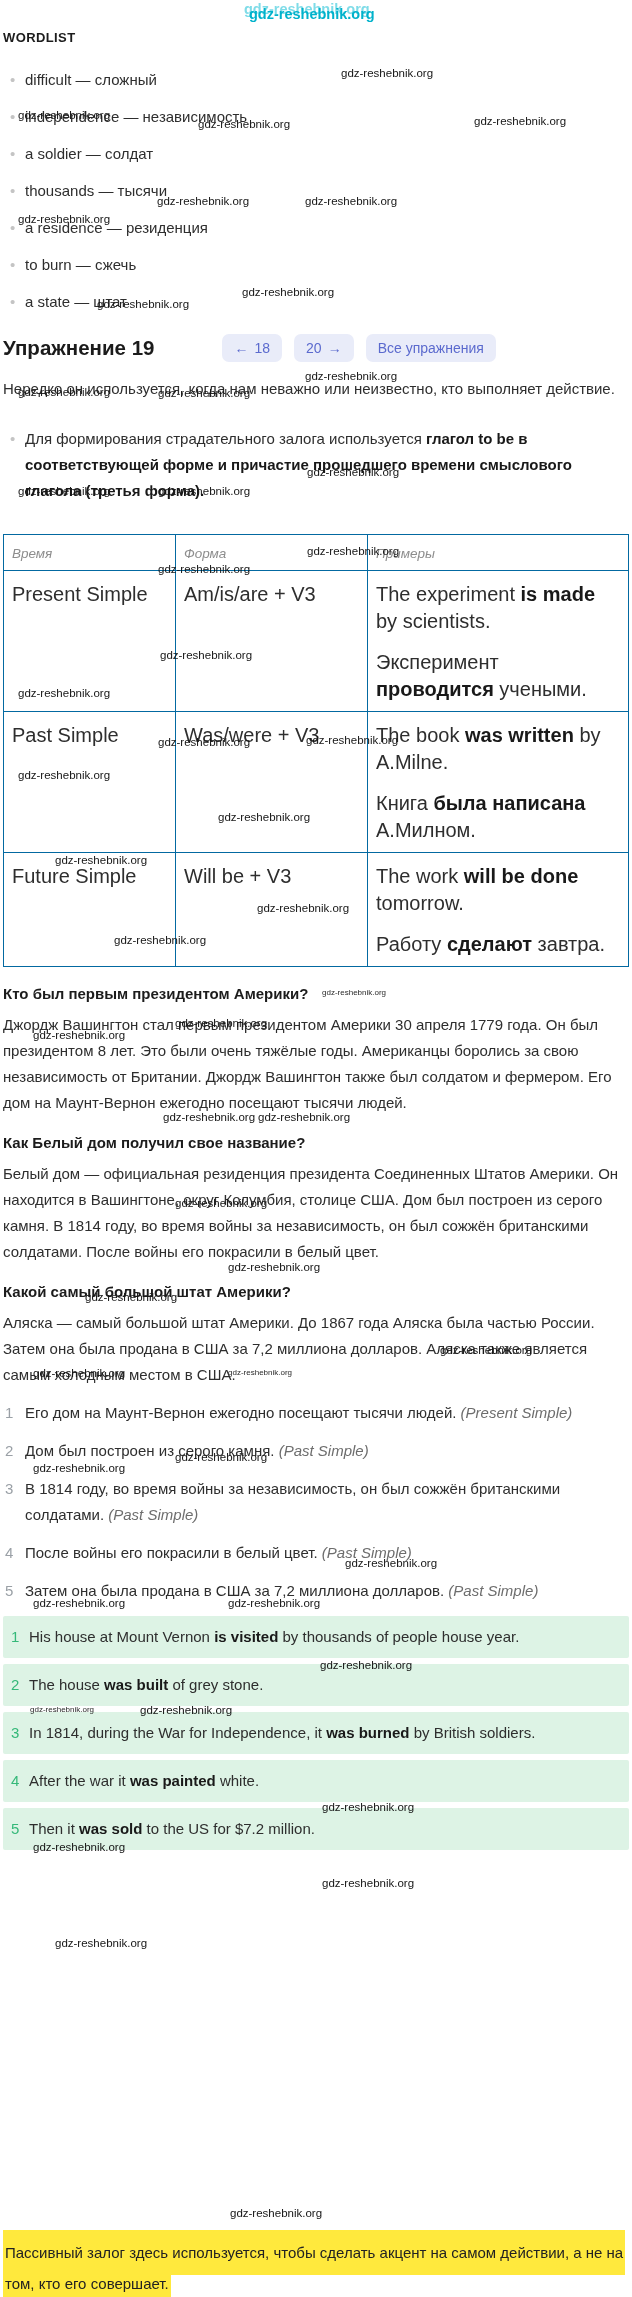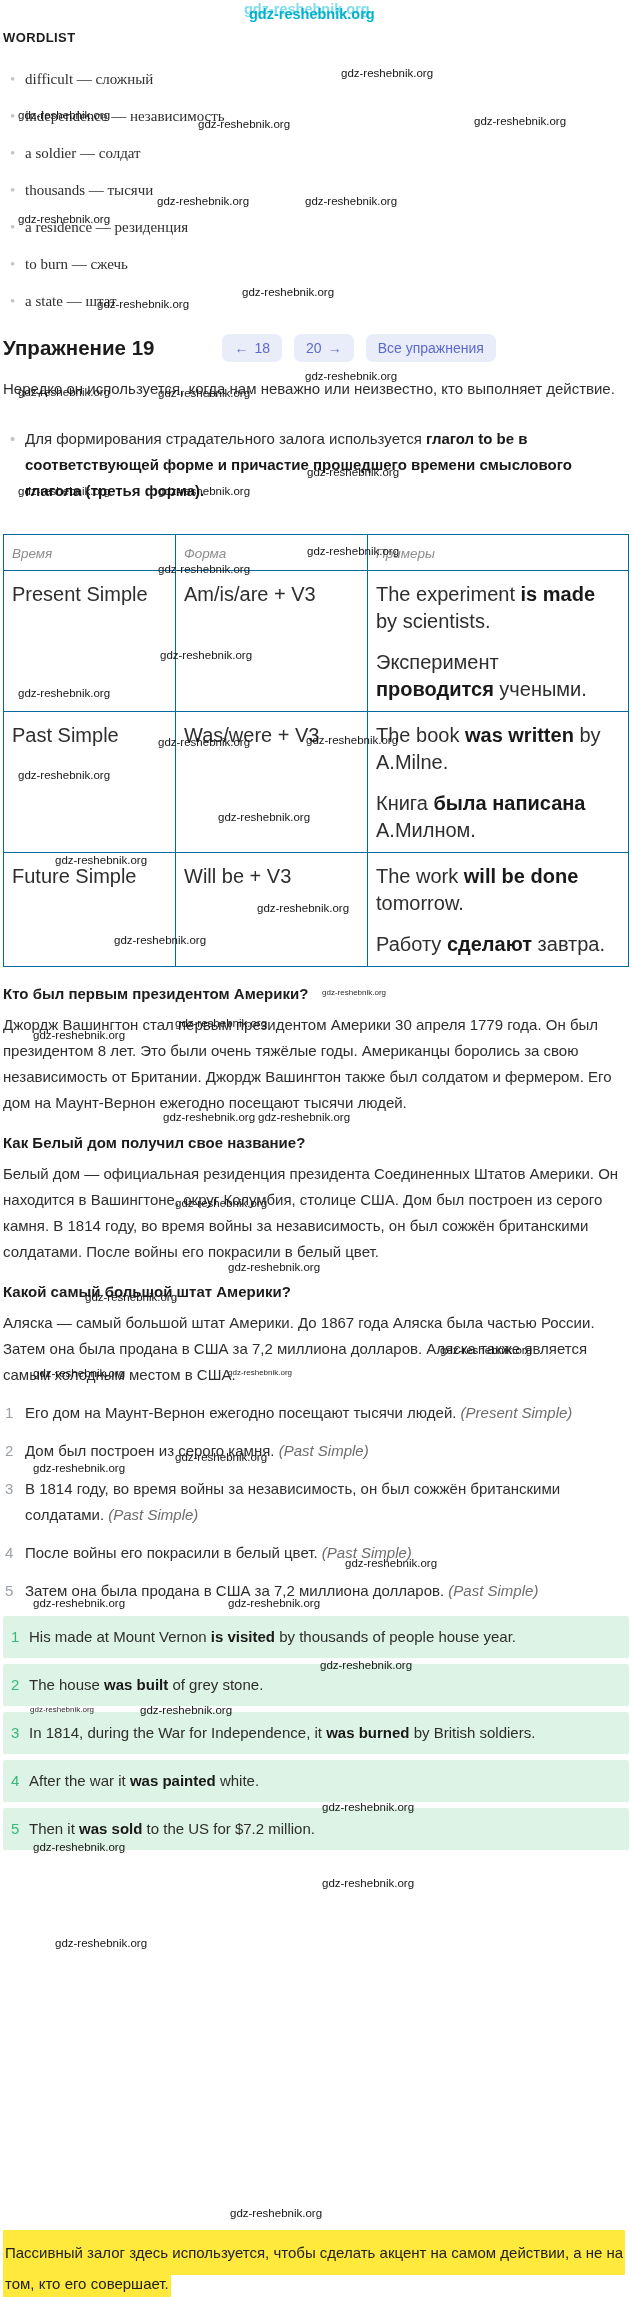--- a/index.html
+++ b/index.html
@@ -3,21 +3,21 @@
 <meta charset="utf-8">
 <style>
   html,body{margin:0;padding:0;background:#fff;}
   .page{position:relative;width:632px;height:2297px;overflow:hidden;background:#fff;
         font-family:"Liberation Sans",sans-serif;font-size:15px;color:#2e2e2e;
         box-sizing:border-box;padding:0 3px;}
 
   
   .wordlist-title{margin:30px 0 0;font-size:13px;letter-spacing:.4px;color:#1c1c1c;font-weight:bold;}
   ul.wordlist{list-style:none;margin:24px 0 0;padding:0;}
-  ul.wordlist li{position:relative;padding-left:22px;line-height:21px;margin-bottom:16px;font-family:Liberation Serif, serif;}
+  ul.wordlist li{position:relative;padding-left:22px;line-height:21px;margin-bottom:16px;}
   ul.wordlist li::before{content:"•";position:absolute;left:7px;color:#c4c4c4;}
 
   
   .exhead{display:flex;align-items:center;margin-top:22px;gap:8px;}
   .exhead h2{margin:0;font-size:20.5px;color:#1b1b1b;}
   .nav{display:flex;gap:12px;margin-left:60px;}
   .pill{display:inline-flex;align-items:center;gap:6px;border:0;border-radius:7px;background:#e9ecf9;
         color:#5b6ace;font-family:"Liberation Sans",sans-serif;font-size:14px;padding:5px 12px;
         cursor:pointer;line-height:18px;}
   .pill .arr{font-size:14px;}
@@ -177,21 +177,21 @@
     <div class="task">
       <span class="tnum">5</span>
       <span>Затем она была продана в США за 7,2 миллиона долларов.</span>
       <i class="ttense">(Past Simple)</i>
     </div>
   </div>
 
   <div class="answers">
     <div class="ans">
       <span class="anum">1</span>
-      <span><span>His made at Mount Vernon </span><b>is visited</b><span> by thousands of people house year.</span></span>
+      <span><span>His house at Mount Vernon </span><b>is visited</b><span> by thousands of people house year.</span></span>
     </div>
     <div class="ans">
       <span class="anum">2</span>
       <span><span>The house </span><b>was built</b><span> of grey stone.</span></span>
     </div>
     <div class="ans">
       <span class="anum">3</span>
       <span><span>In 1814, during the War for Independence, it </span><b>was burned</b><span> by British soldiers.</span></span>
     </div>
     <div class="ans">

